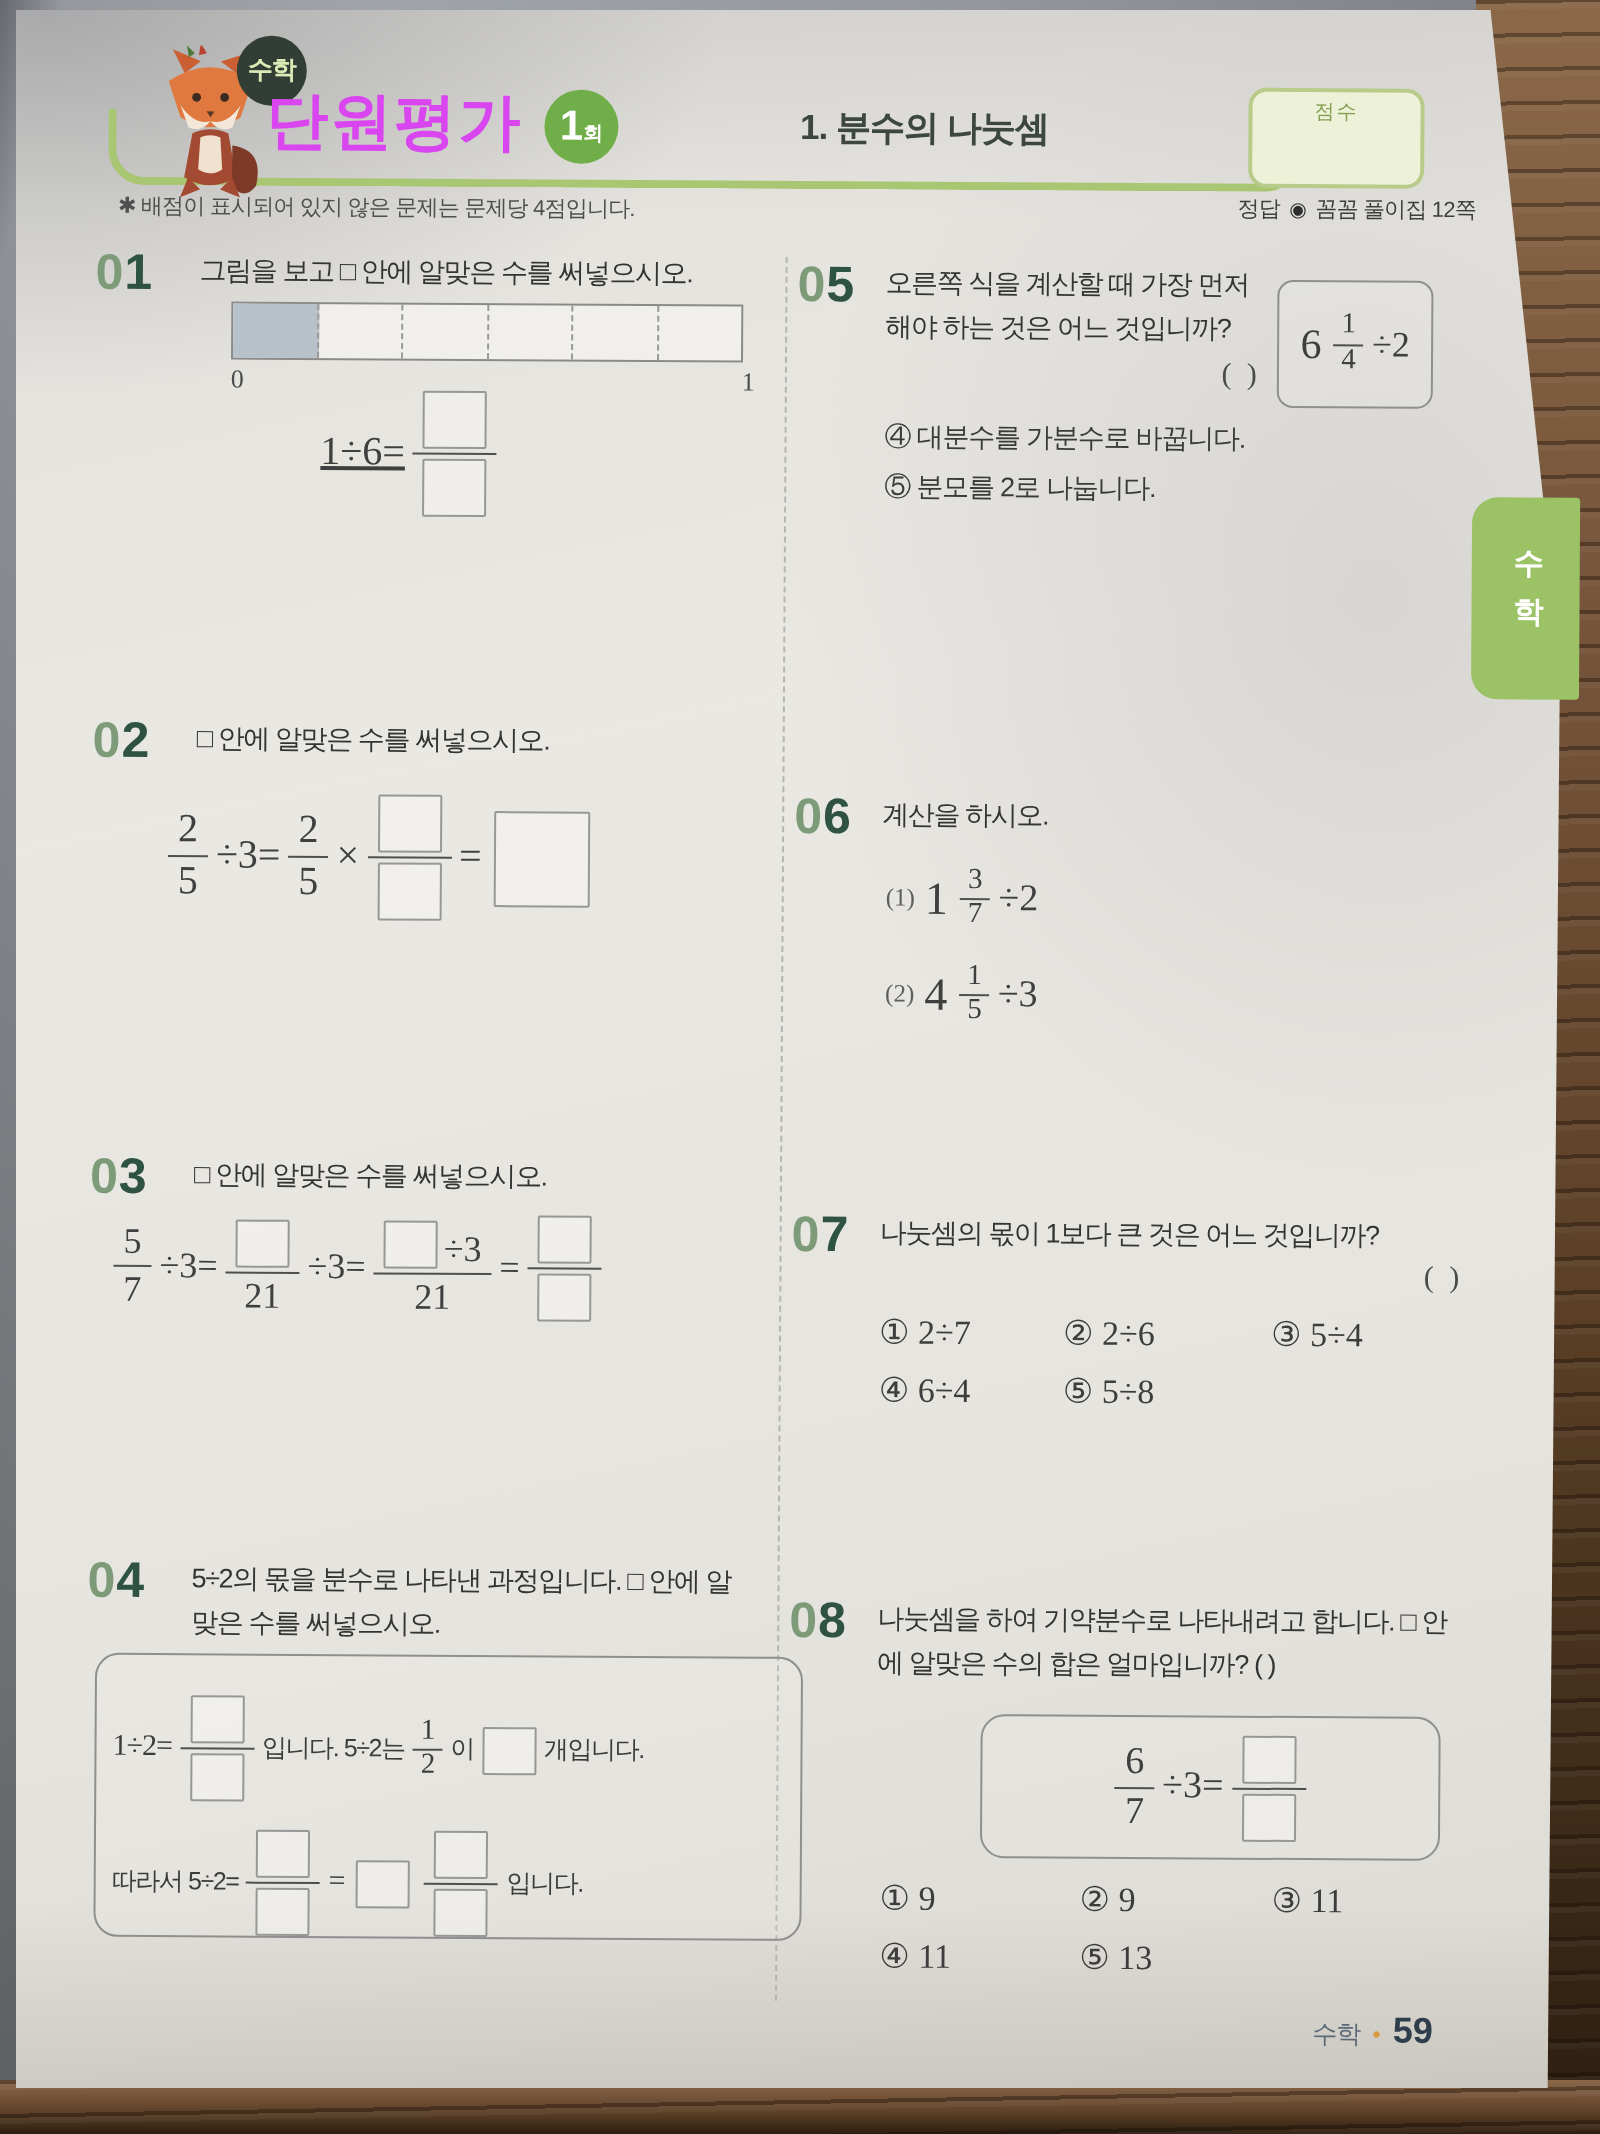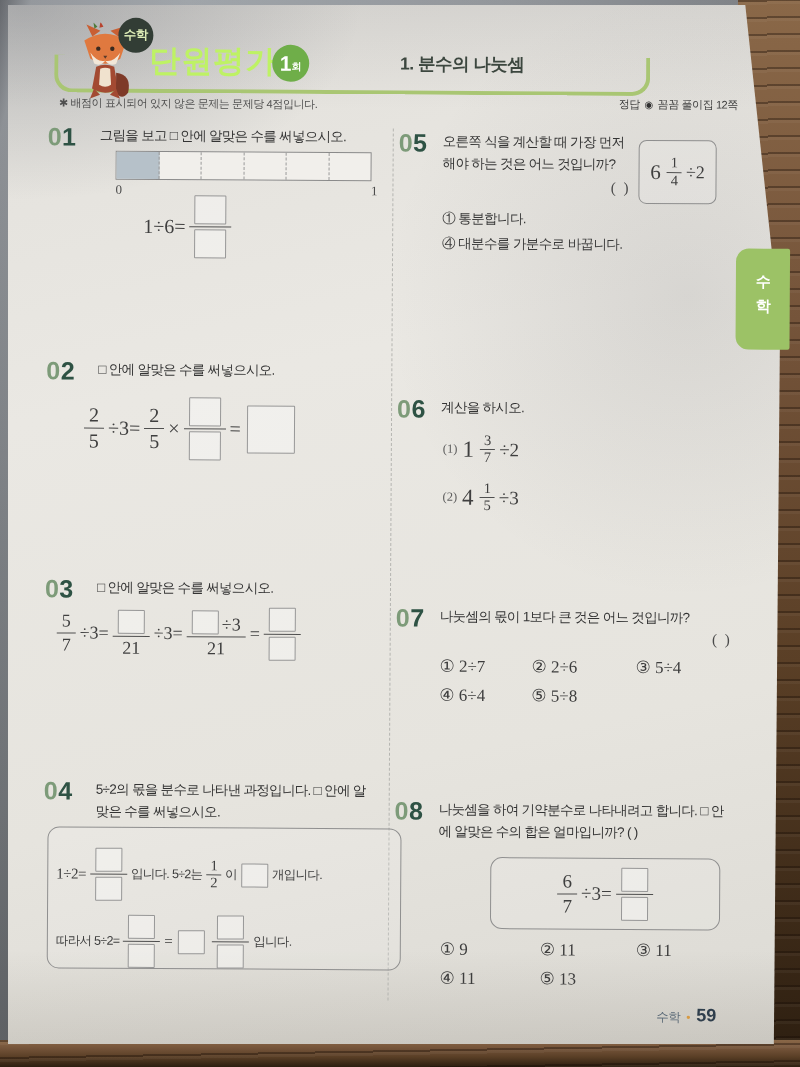--- a/index.html
+++ b/index.html
@@ -36,21 +36,21 @@
   }
   .content{position:absolute;inset:0;z-index:5;transform:rotate(0.35deg);transform-origin:40% 40%;}
 
   
   .swoosh{position:absolute;left:52px;top:56px;width:588px;height:34px;
     border-left:4px solid #a9c673;border-bottom:4px solid #a9c673;border-right:4px solid #a9c673;
     border-radius:0 0 18px 18px;}
   .subject-badge{position:absolute;left:116px;top:19px;width:35px;height:35px;border-radius:50%;
     background:#323d35;color:#dcebb6;font-size:12.5px;font-weight:700;
     display:flex;align-items:center;justify-content:center;letter-spacing:-0.5px;}
-  .main-title{position:absolute;left:147px;top:41px;font-size:31px;font-weight:800;color:#bef264;letter-spacing:1px;}
+  .main-title{position:absolute;left:131px;top:41px;font-size:31px;font-weight:800;color:#d946ef;letter-spacing:1px;}
   .round-badge{position:absolute;left:270px;top:45px;width:37px;height:37px;border-radius:50%;
     background:#6fae49;color:#fff;display:flex;align-items:center;justify-content:center;}
   .round-badge .n{font-size:21px;font-weight:800;line-height:1;}
   .round-badge .s{font-size:10px;font-weight:700;margin-top:6px;}
   .chapter-title{position:absolute;left:330px;top:51px;width:260px;text-align:center;
     font-size:17.5px;font-weight:700;color:#3c473f;letter-spacing:-0.5px;}
   .score-box{position:absolute;left:622px;top:42px;width:84px;height:46px;
     background:#edf1d7;border:2px solid #b8cb8b;border-radius:9px;}
   .score-box .lbl{display:block;text-align:center;margin-top:3px;font-size:10px;color:#86a055;letter-spacing:1px;}
   .note-line{position:absolute;left:57px;top:97px;font-size:11px;color:#4f4f4f;letter-spacing:-0.4px;}
@@ -142,20 +142,23 @@
   </div>
   <div class="subject-badge">
     <span>수학</span>
   </div>
   <div class="main-title">단원평가</div>
   <div class="round-badge">
     <span class="n">1</span>
     <span class="s">회</span>
   </div>
   <div class="chapter-title">1. 분수의 나눗셈</div>
+  <div class="score-box">
+    <span class="lbl">점수</span>
+  </div>
   <div class="note-line">✱ 배점이 표시되어 있지 않은 문제는 문제당 4점입니다.</div>
   <div class="answer-note">
     <span>정답</span>
     <span class="ic">◉</span>
     <span>꼼꼼 풀이집 12쪽</span>
   </div>
 
   <div class="divider"></div>
 
   <div class="q" style="left:46px;top:126px;width:345px;">
@@ -170,21 +173,21 @@
         <div class="seg"></div>
         <div class="seg"></div>
         <div class="seg"></div>
         <div class="seg"></div>
       </div>
       <div class="bar-labels">
         <span>0</span>
         <span>1</span>
       </div>
     </div>
-    <div class="eq" style="position:absolute;left:96px;top:70px;">
+    <div class="eq" style="position:absolute;left:113px;top:70px;text-decoration:underline;">
       <span>1÷6=</span>
       <span class="frac">
         <span class="fn">
             <span class="bx"></span>
           </span>
         <span class="fd">
             <span class="bx"></span>
           </span>
       </span>
     </div>
@@ -322,22 +325,22 @@
       <div class="eq" style="font-size:18px;">
         <span class="whole" style="font-size:21px;">6</span>
         <span class="frac small">
           <span class="fn">1</span>
           <span class="fd">4</span>
         </span>
         <span>÷2</span>
       </div>
     </div>
     <div class="opts" style="position:absolute;left:44px;top:76px;">
-      <div>① 통분합니다.</div>
       <div>④ 대분수를 가분수로 바꿉니다.</div>
+      <div>⑤ 분모를 2로 나눕니다.</div>
     </div>
   </div>
 
   <div class="q" style="left:397px;top:396px;width:340px;">
     <div class="qnum">
       <span class="z">0</span><span class="d">6</span>
     </div>
     <div class="qprompt" style="margin-left:44px;">계산을 하시오.</div>
     <div class="eq" style="position:absolute;left:46px;top:36px;font-size:19px;">
       <span style="font-size:12.5px;color:#5e5e5e;margin-right:5px;">(1)</span>
@@ -394,21 +397,21 @@
               <span class="bx s"></span>
             </span>
           <span class="fd">
               <span class="bx s"></span>
             </span>
         </span>
       </div>
     </div>
     <div class="optgrid wide" style="position:absolute;left:46px;top:140px;width:296px;">
       <span>① 9</span>
-      <span>② 11</span>
+      <span>② 9</span>
       <span>③ 11</span>
       <span>④ 11</span>
       <span>⑤ 13</span>
     </div>
   </div>
 
   <div class="side-tab">
     <span class="vtxt">수학</span>
   </div>
   <div class="footer">

